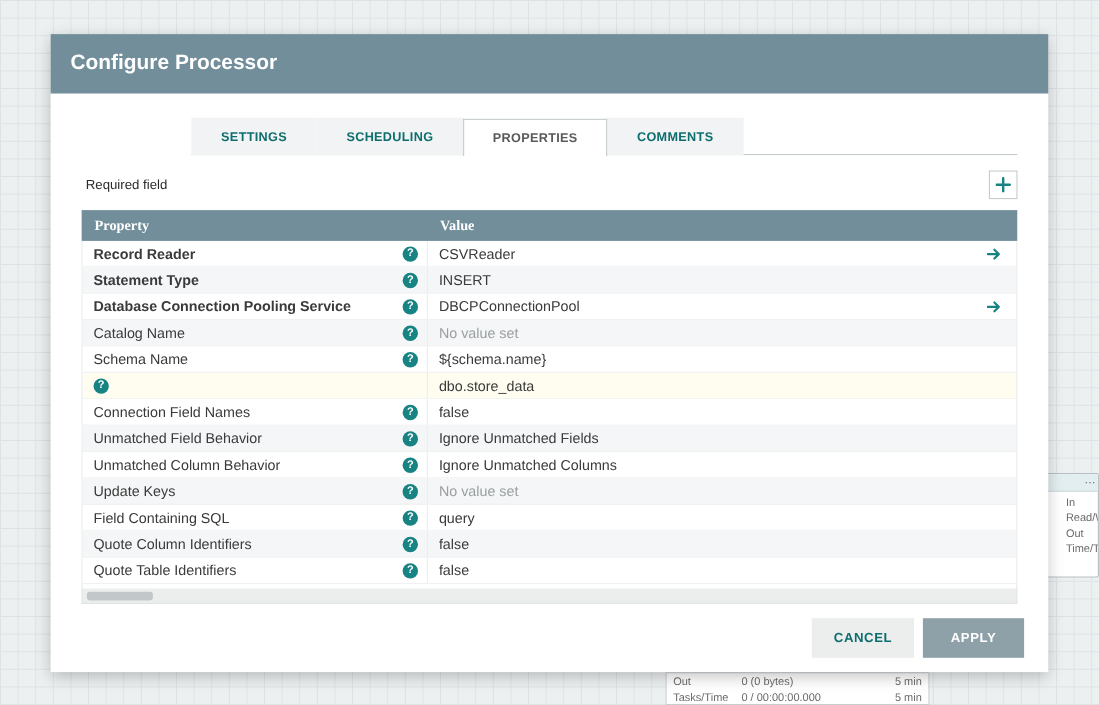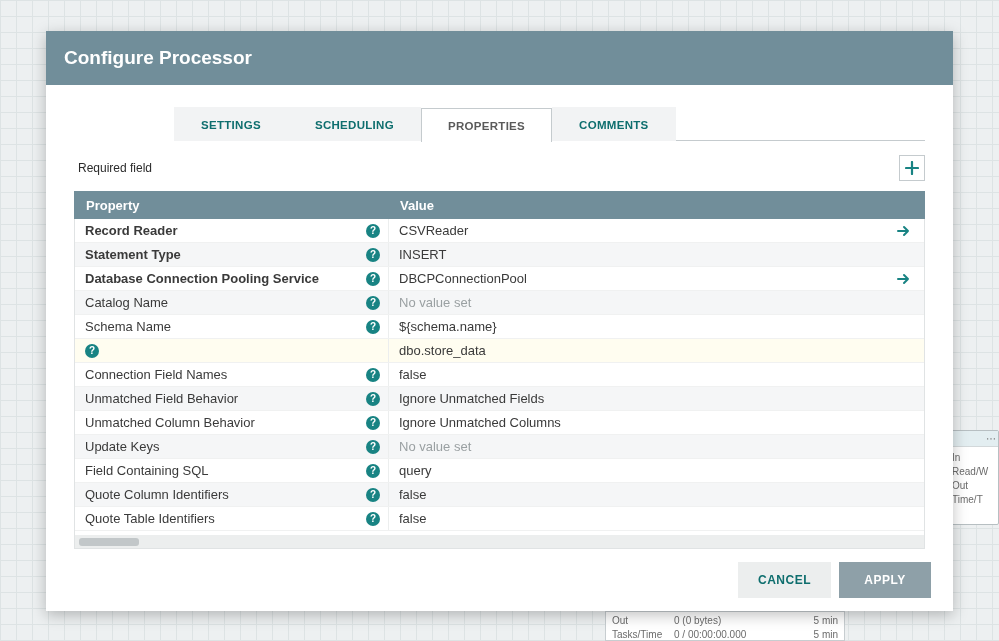--- a/index.html
+++ b/index.html
@@ -32,21 +32,21 @@
     border: 1px solid #b7bfc2;
     border-radius: 2px;
     font-size: 10px;
     color: #6b6b6b;
     padding: 4px 2px;
     z-index: 1;
     overflow: hidden;
   }
   .proc-card-right .hdr { height: 16px; background:#e3eef1; border-bottom:1px solid #d2d8da; margin:-4px -2px 4px -2px; display:flex; align-items:center; justify-content:flex-end; padding-right:2px;}
   .proc-card-right .hdr span { font-size:10px; color:#6b6b6b; }
-  .proc-card-right .row { white-space: nowrap; line-height:14px; }
+  .proc-card-right .row { white-space: nowrap; line-height:14px;margin-left:17px; }
 
   
   .proc-card-bottom {
     position: absolute;
     left: 605px;
     top: 611px;
     width: 240px;
     height: 30px;
     background: #fff;
     border: 1px solid #c7cdd0;
@@ -143,20 +143,21 @@
     overflow: hidden;
   }
   .tbl-head {
     display: flex;
     background: #718e9a;
     color: #fff;
     font-size: 13px;
     font-weight: 600;
     height: 28px;
     align-items: center;
+    font-family: Liberation Serif, serif;
   }
   .tbl-head .c-prop { flex: 0 0 314px; padding-left: 12px; }
   .tbl-head .c-val  { flex: 1; padding-left: 12px; }
 
   .tbl-scroll {
     flex: 1;
     overflow-y: scroll;
     overflow-x: auto;
     border-left: 1px solid #e0e3e4;
     border-right: 1px solid #e0e3e4;

